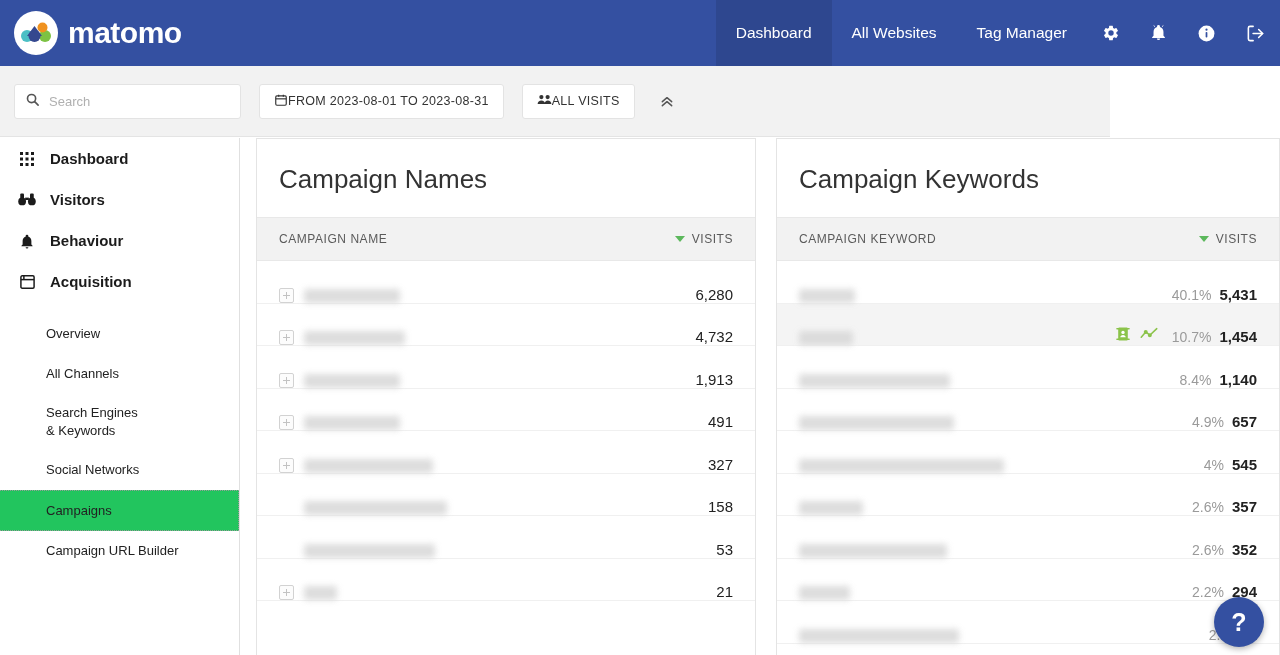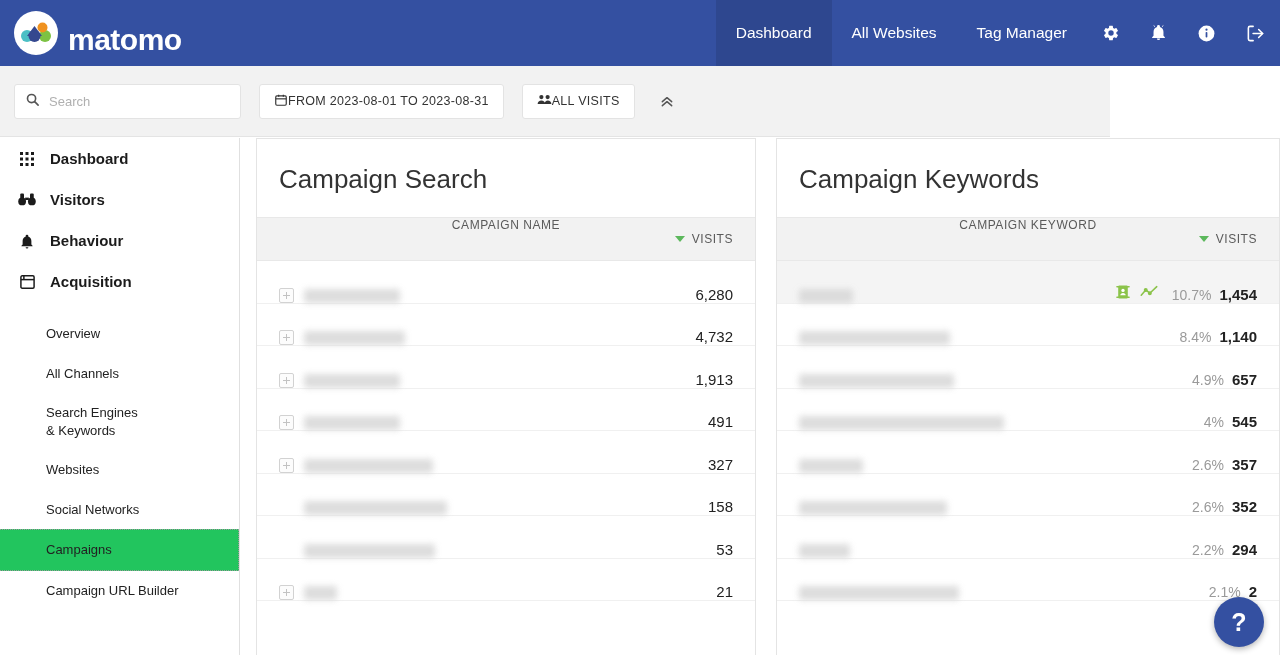--- a/index.html
+++ b/index.html
@@ -10,21 +10,21 @@
     overflow: hidden;
   }
 
   
   .header {
     position: absolute; top: 0; left: 0;
     width: 1280px; height: 66px;
     background: #3450a1;
     display: flex; align-items: center;
   }
-  .logo-wrap { display: flex; align-items: flex-end; padding-left: 14px; gap: 10px; }
+  .logo-wrap { display: flex; align-items: center; padding-left: 14px; gap: 10px; }
   .logo-circle {
     width: 44px; height: 44px; border-radius: 50%;
     background: #ffffff; position: relative;
     display: flex; align-items: center; justify-content: center;
   }
   .logo-word {
     color: #ffffff; font-size: 30px; font-weight: bold;
     letter-spacing: -0.5px; line-height: 1;
   }
   .nav { margin-left: auto; display: flex; align-items: center; height: 66px; }
@@ -110,21 +110,21 @@
 
   .panel-title {
     font-size: 26px; color: #333; font-weight: normal;
     padding: 25px 0 22px 22px;
   }
   .thead {
     background: #f2f2f2; border-top: 1px solid #e8e8e8;
     border-bottom: 1px solid #e8e8e8;
     display: flex; align-items: center;
     height: 44px; padding: 0 22px;
-    font-size: 12px; letter-spacing: 0.55px; color: #5a5a5a; flex-direction: column;
+    font-size: 12px; letter-spacing: 0.55px; color: #5a5a5a;
   }
   .thead .metric { margin-left: auto; display: flex; align-items: center; gap: 7px; }
   .sort-arrow {
     width: 0; height: 0;
     border-left: 5px solid transparent;
     border-right: 5px solid transparent;
     border-top: 6px solid #5cb85c;
   }
   .row {
     display: flex; align-items: flex-end;
@@ -310,28 +310,27 @@
       </svg>
     </span>
     <span>Acquisition</span>
   </div>
 
   <div style="height:12px"></div>
 
   <div class="side-sub">Overview</div>
   <div class="side-sub">All Channels</div>
   <div class="side-sub" style="max-width:160px">Search Engines &amp; Keywords</div>
-  <div class="side-sub">Websites</div>
   <div class="side-sub">Social Networks</div>
   <div class="side-sub selected">Campaigns</div>
   <div class="side-sub">Campaign URL Builder</div>
 </div>
 
 <div class="panel panel-left">
-  <div class="panel-title">Campaign Search</div>
+  <div class="panel-title">Campaign Names</div>
   <div class="thead">
     <span>CAMPAIGN NAME</span>
     <span class="metric">
       <span class="sort-arrow"></span>
       <span>VISITS</span>
     </span>
   </div>
   <div id="names-body">
       <div class="row">
         <span class="expand-icon"></span>
@@ -379,20 +378,27 @@
 <div class="panel panel-right">
   <div class="panel-title">Campaign Keywords</div>
   <div class="thead">
     <span>CAMPAIGN KEYWORD</span>
     <span class="metric">
       <span class="sort-arrow"></span>
       <span>VISITS</span>
     </span>
   </div>
   <div id="keywords-body">
+      <div class="row">
+        <span class="blur" style="width: 56px;"></span>
+        <span class="val-wrap">
+          <span class="pct">40.1%</span>
+          <span class="val">5,431</span>
+        </span>
+      </div>
       <div class="row hovered">
         <span class="blur" style="width: 54px;"></span>
         <span class="row-actions">
           <span><svg width="16" height="16" viewBox="0 0 20 20" fill="none" stroke="#8bc34a" stroke-width="1.6">
               <rect x="4" y="2" width="12" height="16" rx="1.5" fill="#8bc34a" stroke="none"></rect>
               <circle cx="10" cy="8" r="2.1" fill="#ffffff" stroke="none"></circle>
               <path d="M6.6 14.2c0-1.9 1.5-3.1 3.4-3.1s3.4 1.2 3.4 3.1z" fill="#ffffff" stroke="none"></path>
               <line x1="2.4" y1="3.4" x2="17.6" y2="3.4" stroke="#8bc34a" stroke-width="1.8" stroke-linecap="round"></line>
               <line x1="2.4" y1="16.6" x2="17.6" y2="16.6" stroke="#8bc34a" stroke-width="1.8" stroke-linecap="round"></line>
             </svg></span>

